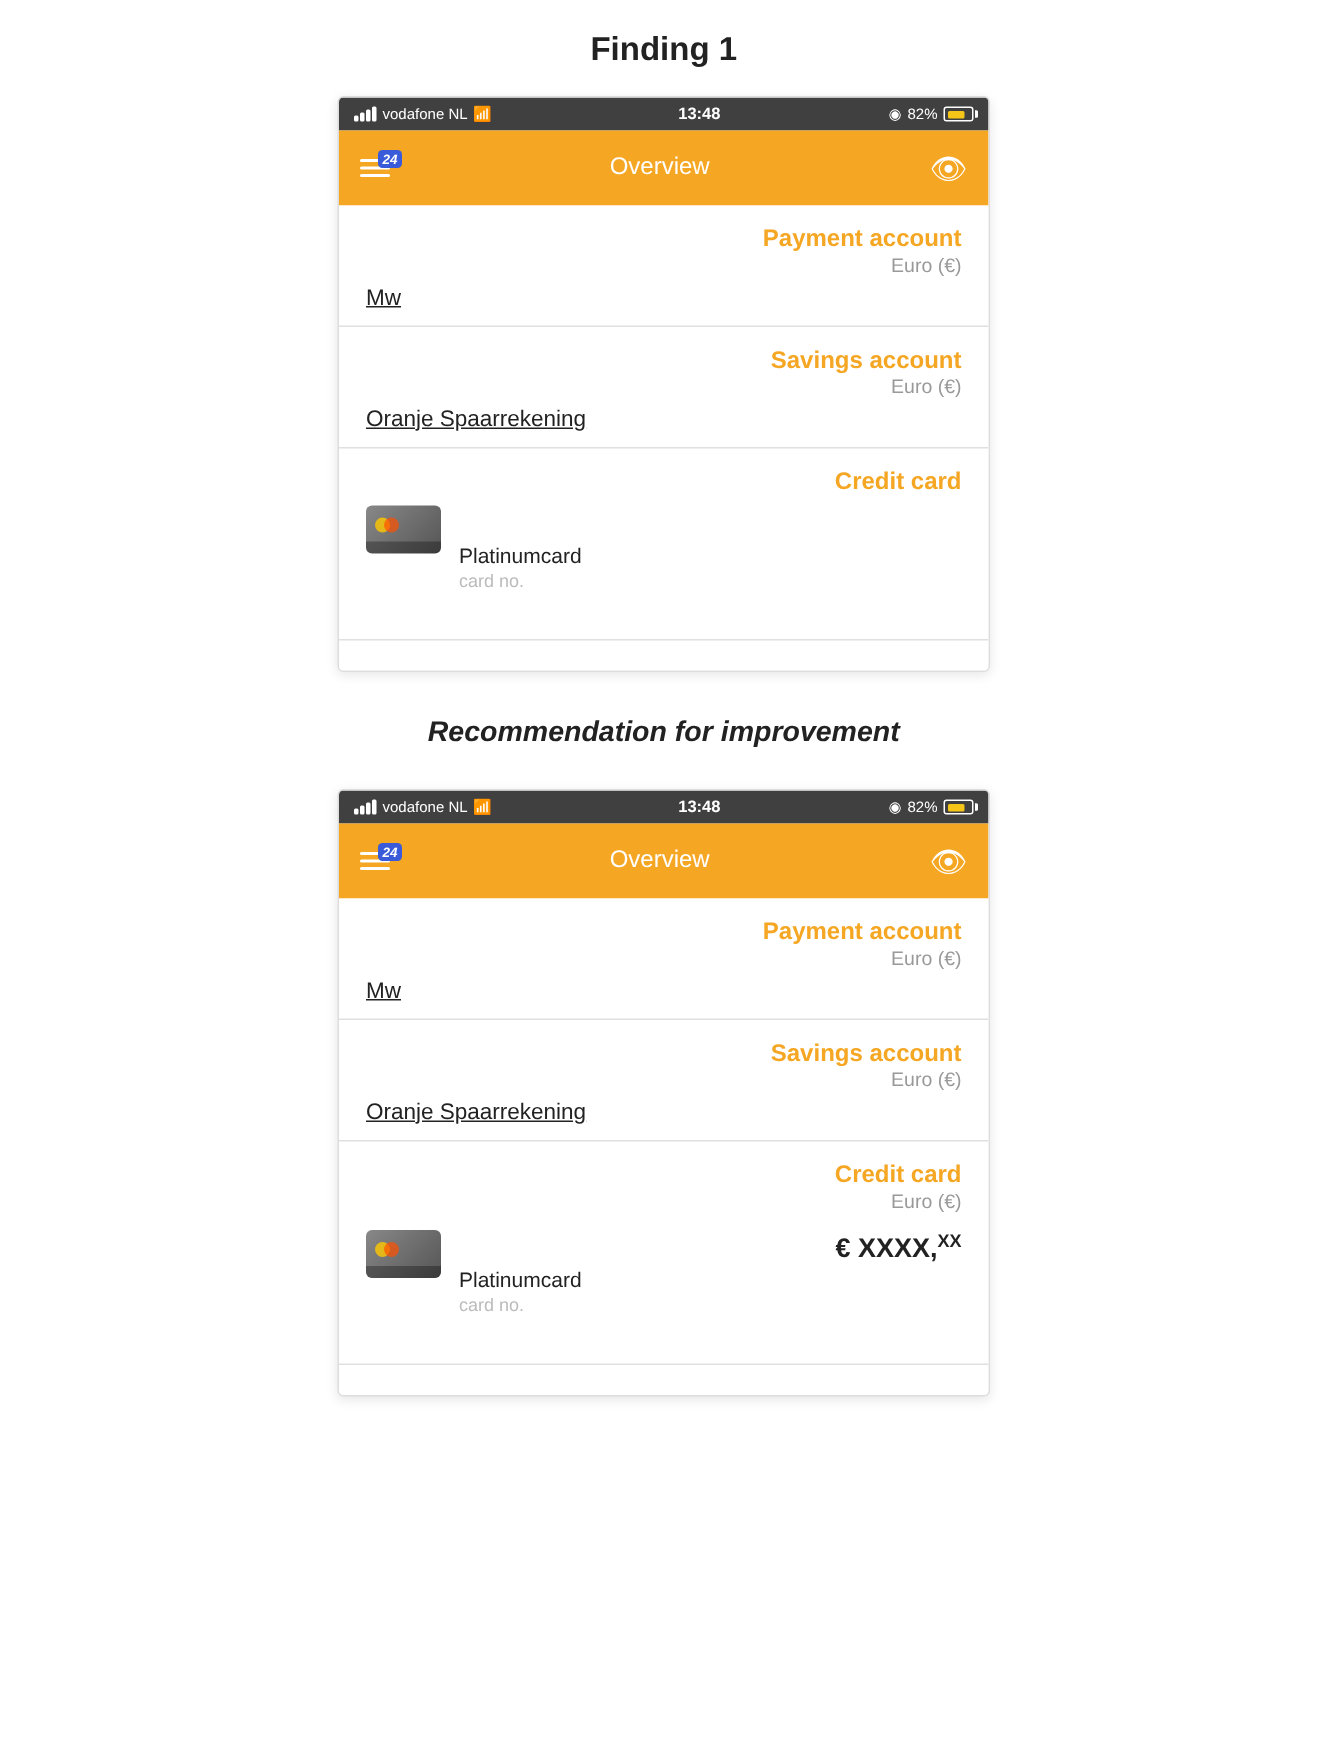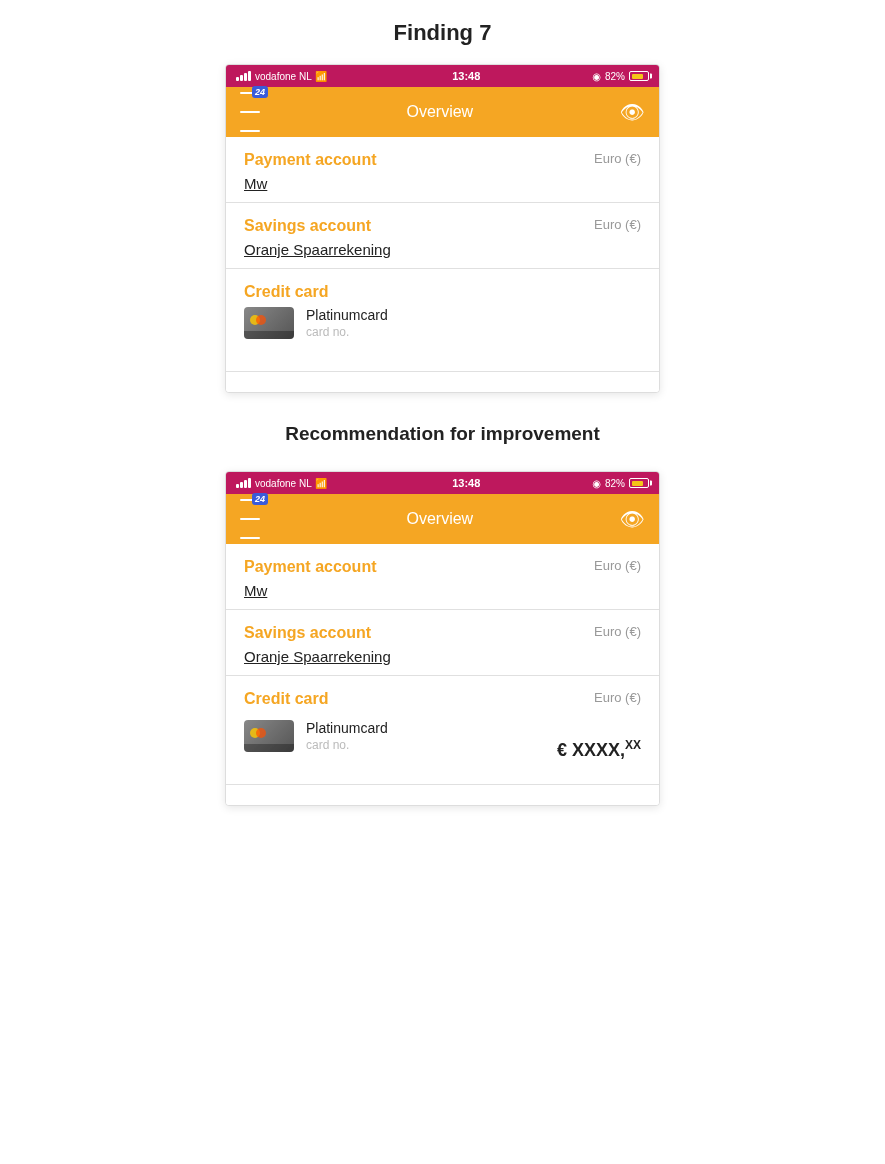--- a/index.html
+++ b/index.html
@@ -22,34 +22,35 @@
       text-align: center;
     }
 
     .section-title {
       font-size: 19px;
       font-weight: 600;
       color: #222;
       margin-top: 30px;
       margin-bottom: 14px;
       text-align: center;
+      font-style: italic;
     }
 
     .phone-frame {
       width: 435px;
       background: #fff;
       border: 1px solid #ddd;
       border-radius: 4px;
       overflow: hidden;
       box-shadow: 0 2px 8px rgba(0,0,0,0.10);
     }
 
     
     .status-bar {
-      background: #be185d;
+      background: #404040;
       display: flex;
       align-items: center;
       justify-content: space-between;
       padding: 4px 10px;
       height: 22px;
     }
     .status-left {
       display: flex;
       align-items: center;
       gap: 4px;
@@ -116,21 +117,21 @@
       background: #f5a623;
       display: flex;
       align-items: center;
       justify-content: space-between;
       padding: 10px 14px;
       height: 50px;
     }
     .nav-menu-btn {
       display: flex;
       flex-direction: column;
-      gap: 17px;
+      gap: 3px;
       cursor: pointer;
       position: relative;
       font-style: italic;
     }
     .nav-menu-btn .hamburger-line {
       width: 20px;
       height: 2px;
       background: #fff;
       border-radius: 1px;
     }
@@ -163,23 +164,24 @@
       background: #fff;
       padding: 0;
     }
 
     .account-section {
       padding: 14px 18px 0 18px;
     }
 
     .account-header {
       display: flex;
-      align-items: flex-start;
+      align-items: flex-end;
       justify-content: space-between;
       margin-bottom: 6px;
+      flex-direction: column;
     }
 
     .account-type {
       font-size: 16px;
       font-weight: 600;
       color: #f5a623;
     }
 
     .account-currency {
       font-size: 13px;
@@ -250,20 +252,21 @@
       bottom: 0;
       left: 0;
       right: 0;
       height: 8px;
       background: rgba(0,0,0,0.3);
     }
 
     .card-details {
       display: flex;
       flex-direction: column;
+      margin-top: 25px;
     }
     .card-name {
       font-size: 14px;
       color: #222;
       margin-bottom: 2px;
     }
     .card-balance {
       font-size: 18px;
       font-weight: 700;
       color: #222;
@@ -275,21 +278,21 @@
     }
 
     
     .recommendation-section {
       margin-top: 12px;
     }
   </style>
 </head>
 <body>
 
-<h1 class="page-title">Finding 7</h1>
+<h1 class="page-title">Finding 1</h1>
 
 <div class="phone-frame">
 
   <div class="status-bar">
     <div class="status-left">
       <div class="signal-bars">
         <div class="signal-bar" style="height:4px;"></div>
         <div class="signal-bar" style="height:6px;"></div>
         <div class="signal-bar" style="height:8px;"></div>
         <div class="signal-bar" style="height:10px;"></div>
@@ -427,21 +430,21 @@
       <div style="display:flex; align-items:flex-start; justify-content:space-between;">
         <div class="card-row">
           <div class="card-img">
             <div class="card-stripe"></div>
           </div>
           <div class="card-details">
             <span class="card-name">Platinumcard</span>
             <span class="account-sub">card no.</span>
           </div>
         </div>
-        <div style="text-align:right; padding-top:6px;margin-top:18px;">
+        <div style="text-align:right; padding-top:6px;">
           <span class="card-balance">
             <span>€ XXXX,</span><sup style="font-size:12px;">XX</sup>
           </span>
         </div>
       </div>
     </div>
     <div class="divider"></div>
     <div style="height:20px;"></div>
 
   </div>

